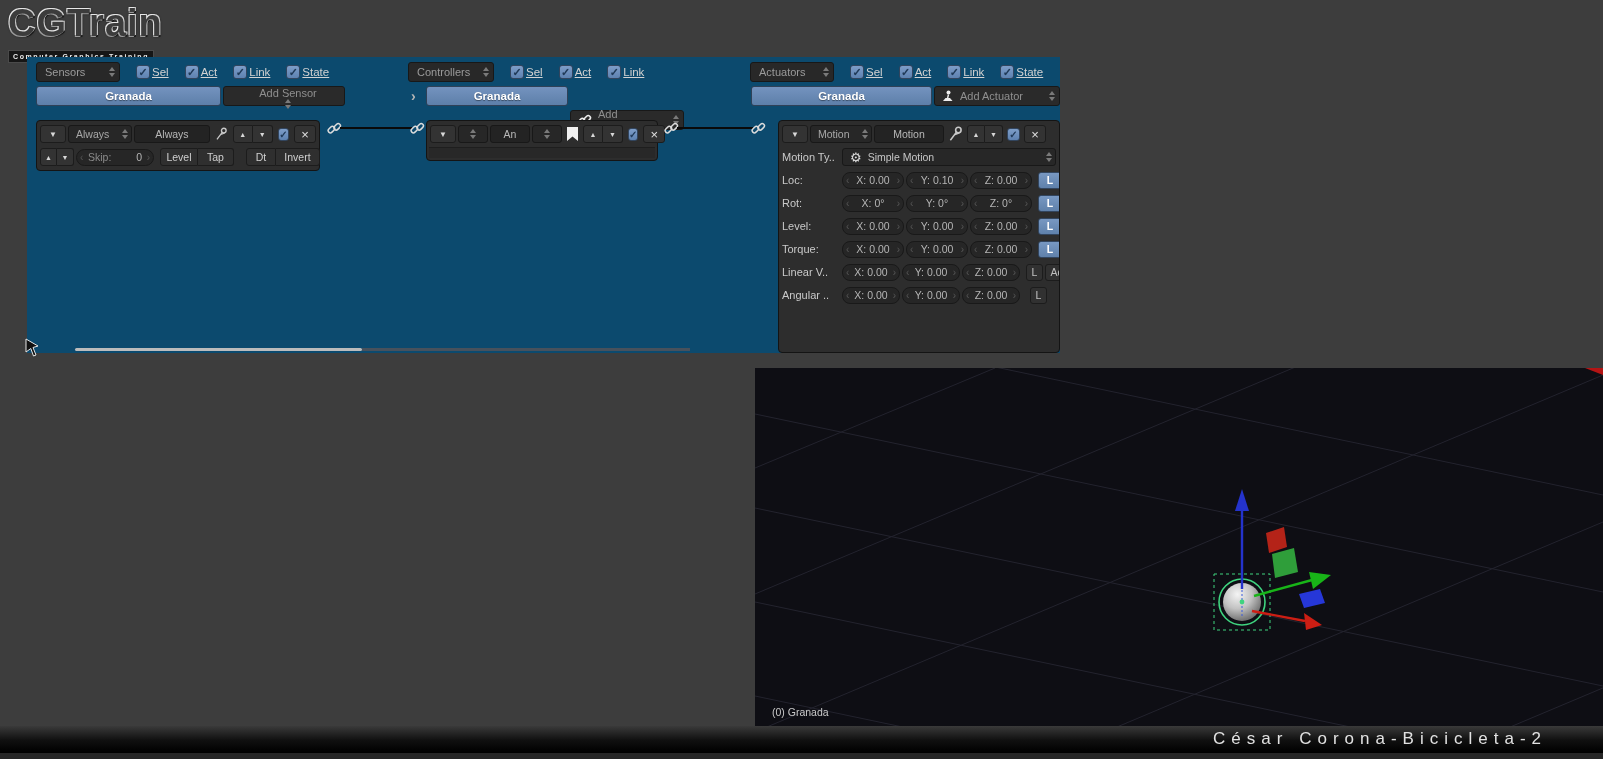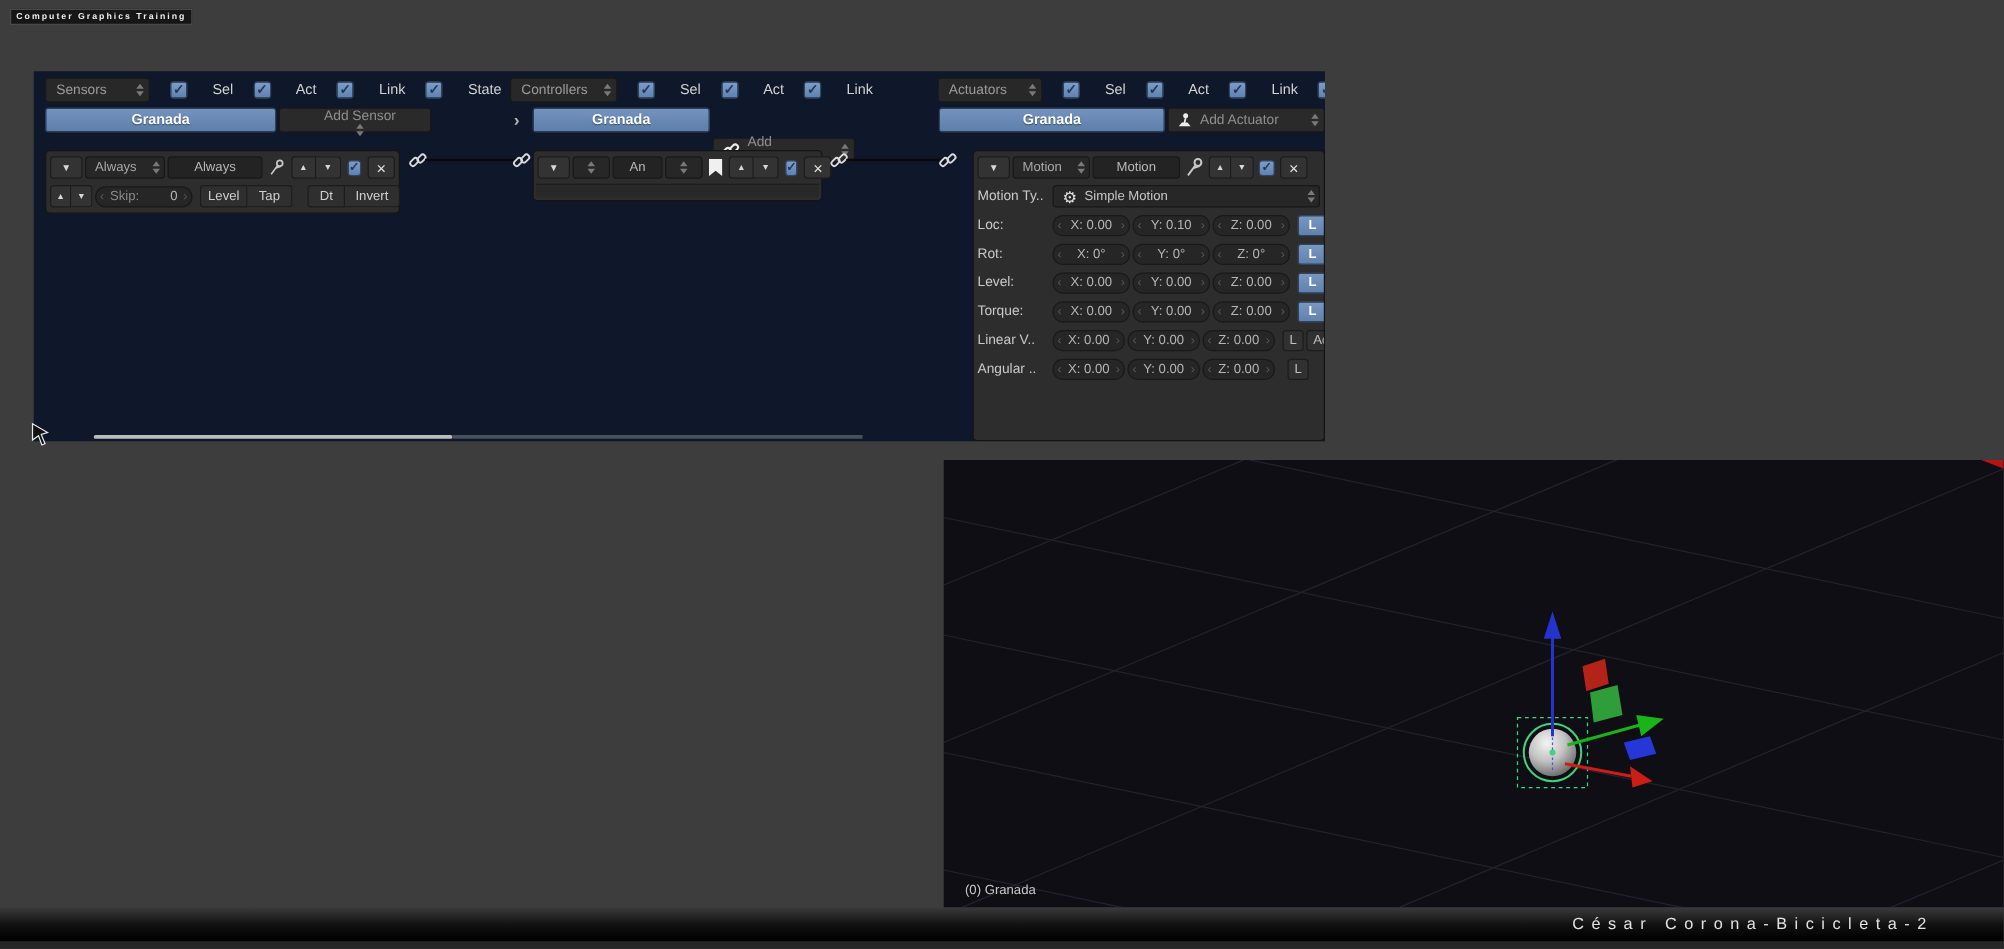--- a/index.html
+++ b/index.html
@@ -7,37 +7,37 @@
   body { background:#3d3d3d; font-family:"Liberation Sans", sans-serif; position:relative; }
 
   
   .logo { position:absolute; left:8px; top:2px; }
   .logo-title { font-size:38px; font-weight:bold; letter-spacing:1px; color:#3c3c3c;
     text-shadow:-1px -1px 0 #e8e8e8, 1px -1px 0 #cfcfcf, -1px 1px 0 #9a9a9a, 1px 1px 0 #1a1a1a, 0 0 3px #000; }
   .logo-sub { display:inline-block; margin-top:-6px; background:#161616; color:#ededed;
     font-size:7px; font-weight:bold; letter-spacing:1.6px; padding:2px 4px; border:1px solid #4a4a4a; }
 
   
-  .panel { position:absolute; left:27px; top:57px; width:1033px; height:296px; background:#0f172a; overflow:hidden; }
+  .panel { position:absolute; left:27px; top:57px; width:1033px; height:296px; background:#0c4a6e; overflow:hidden; }
   .abs { position:absolute; }
   .hrow { display:flex; align-items:center; height:20px; }
 
   .dd { background:#282828; border:1px solid #181818; border-radius:3px; height:20px;
     display:flex; align-items:center; padding:0 4px 0 8px; color:#9b9b9b; font-size:11px; }
   .dd .grow { flex:1; }
   .stepper { display:flex; flex-direction:column; gap:2px; margin-left:6px; }
   .stepper i { width:0; height:0; border-left:3px solid transparent; border-right:3px solid transparent; display:block; }
   .stepper .up { border-bottom:4px solid #7a7a7a; }
   .stepper .dn { border-top:4px solid #7a7a7a; }
 
   .cbgroup { display:flex; align-items:center; margin-left:16px; }
   .cbk { width:14px; height:14px; border-radius:3px; background:linear-gradient(#7d9dc8,#5e82b1);
     border:1px solid #32455e; color:#203a58; font-size:11px; font-weight:bold; line-height:12px; text-align:center; }
   .cbk.sm { width:13px; height:13px; font-size:10px; line-height:11px; }
-  .cblabel { color:#d2d2d2; font-size:11.5px; margin-left:20px; }
+  .cblabel { color:#d2d2d2; font-size:11.5px; margin-left:2px;text-decoration:underline; }
 
   .granada { height:20px; border-radius:3px; background:linear-gradient(#7493bf,#5d7fa9);
     border:1px solid #2f4158; color:#fff; font-size:11.5px; font-weight:bold; text-align:center;
     line-height:18px; text-shadow:0 1px 1px rgba(0,0,0,.45); }
 
   .adddd { background:#2a2a2a; border:1px solid #181818; border-radius:3px; height:20px;
     display:flex; align-items:center; padding:0 4px 0 6px; color:#8f8f8f; font-size:11px; }
   .adddd .lbl { flex:1; margin-left:6px; }
 
   .brick { position:absolute; background:#2d2d2d; border:1px solid #141414; border-radius:4px; padding:3px; }
@@ -92,29 +92,30 @@
   
   .viewport { position:absolute; left:755px; top:368px; width:848px; height:358px; background:#0e0e14; overflow:hidden; }
   .vp-label { position:absolute; left:17px; bottom:8px; color:#c9c9c9; font-size:10.5px; }
   .red-corner { position:absolute; right:0; top:0; width:0; height:0;
     border-top:7px solid #b41414; border-left:18px solid transparent; }
 
   
   .footer { position:absolute; left:0; top:726px; width:1603px; height:26px;
     background:linear-gradient(#3a3a3a, #101010 55%, #000); }
   .footer-title { position:absolute; right:56px; top:0; line-height:26px; color:#e2e2e2;
-    font-size:13px; letter-spacing:6px; }
+    font-size:17px; letter-spacing:6px; }
   .bottom-strip { position:absolute; left:0; top:752px; width:1603px; height:7px; background:#262626; border-top:1px solid #000; }
 
   .cursor { position:absolute; left:25px; top:338px; }
 </style>
 </head>
 <body>
 
 <div class="logo">
+  <div class="logo-title">CGTrain</div>
   <div class="logo-sub">Computer Graphics Training</div>
 </div>
 
 <div class="panel">
 
   <div class="hrow abs" style="left:9px; top:5px;">
     <div class="dd" style="width:84px;">
       <span class="grow">Sensors</span>
       <span class="stepper">
           <i class="up"></i>

